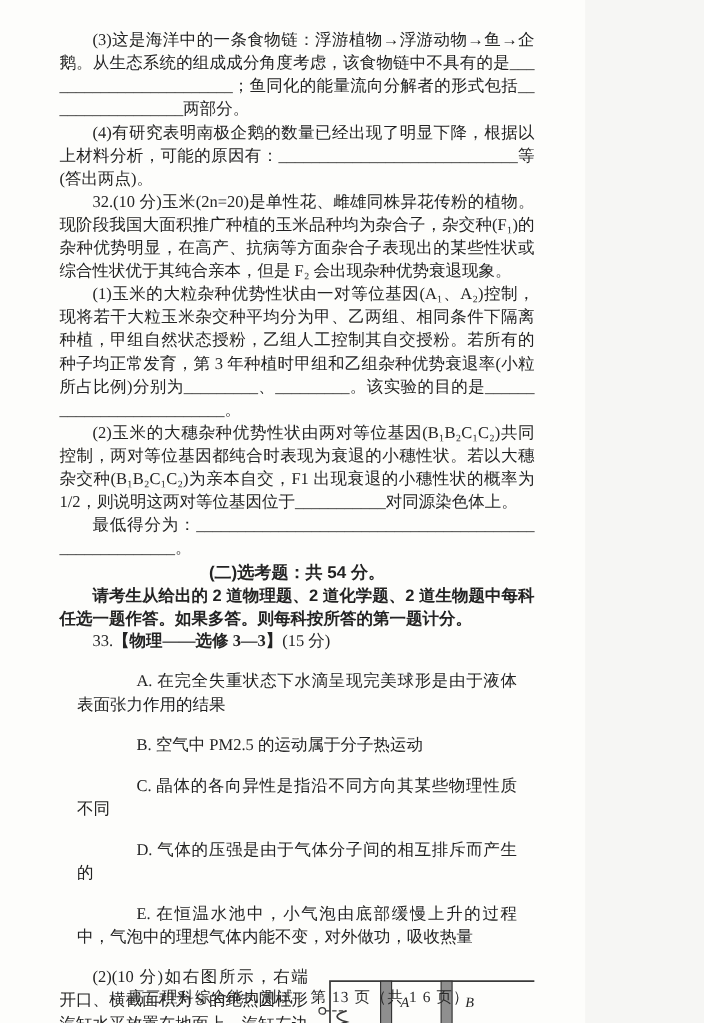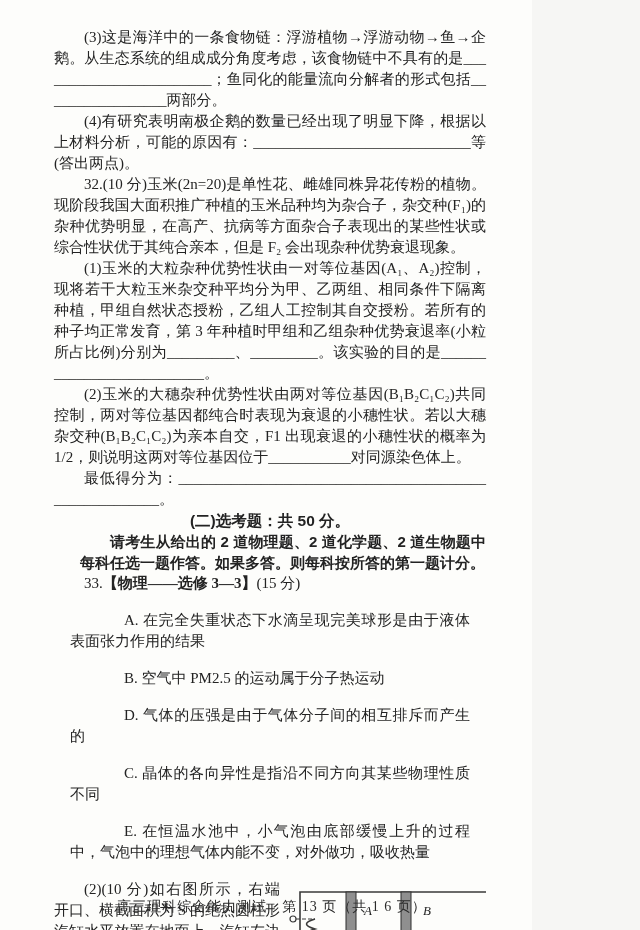--- a/index.html
+++ b/index.html
@@ -28,21 +28,20 @@
   .section-heading {
     margin: 0; text-indent: 0;
     text-align: center;
     font-weight: 700;
     font-family: "Liberation Sans", "DejaVu Sans", sans-serif;
     font-size: 15.5px;
   }
   .bold-note {
     font-weight: 700;
     font-family: "Liberation Sans", "DejaVu Sans", sans-serif;
-    margin-left: 26px;
   }
   .q-title-bold {
     font-weight: 700;
     font-family: Liberation Serif, serif;
   }
   .fig-float {
     float: right;
     width: 198px;
     height: 120px;
     margin: 2px 0 2px 8px;
@@ -63,30 +62,30 @@
 <div class="page">
   <div class="content">
 
     <p class="para">(3)这是海洋中的一条食物链：浮游植物→浮游动物→鱼→企鹅。从生态系统的组成成分角度考虑，该食物链中不具有的是________________________；鱼同化的能量流向分解者的形式包括_________________两部分。</p>
     <p class="para">(4)有研究表明南极企鹅的数量已经出现了明显下降，根据以上材料分析，可能的原因有：_____________________________等(答出两点)。</p>
     <p class="para">32.(10 分)玉米(2n=20)是单性花、雌雄同株异花传粉的植物。现阶段我国大面积推广种植的玉米品种均为杂合子，杂交种(F₁)的杂种优势明显，在高产、抗病等方面杂合子表现出的某些性状或综合性状优于其纯合亲本，但是 F₂ 会出现杂种优势衰退现象。</p>
     <p class="para">(1)玉米的大粒杂种优势性状由一对等位基因(A₁、A₂)控制，现将若干大粒玉米杂交种平均分为甲、乙两组、相同条件下隔离种植，甲组自然状态授粉，乙组人工控制其自交授粉。若所有的种子均正常发育，第 3 年种植时甲组和乙组杂种优势衰退率(小粒所占比例)分别为_________、_________。该实验的目的是__________________________。</p>
     <p class="para">(2)玉米的大穗杂种优势性状由两对等位基因(B₁B₂C₁C₂)共同控制，两对等位基因都纯合时表现为衰退的小穗性状。若以大穗杂交种(B₁B₂C₁C₂)为亲本自交，F1 出现衰退的小穗性状的概率为 1/2，则说明这两对等位基因位于___________对同源染色体上。</p>
     <p class="para">最低得分为：_______________________________________________________。</p>
 
-    <p class="section-heading">(二)选考题：共 50 分。</p>
+    <p class="section-heading">(二)选考题：共 54 分。</p>
     <p class="para bold-note">请考生从给出的 2 道物理题、2 道化学题、2 道生物题中每科任选一题作答。如果多答。则每科按所答的第一题计分。</p>
 
     <p class="para"><span>33.</span><span class="q-title-bold">【物理——选修 3—3】</span><span>(15 分)</span></p>
 
 
     <p class="option">A. 在完全失重状态下水滴呈现完美球形是由于液体表面张力作用的结果</p>
     <p class="option">B. 空气中 PM2.5 的运动属于分子热运动</p>
+    <p class="option">C. 晶体的各向异性是指沿不同方向其某些物理性质不同</p>
     <p class="option">D. 气体的压强是由于气体分子间的相互排斥而产生的</p>
-    <p class="option">C. 晶体的各向异性是指沿不同方向其某些物理性质不同</p>
     <p class="option">E. 在恒温水池中，小气泡由底部缓慢上升的过程中，气泡中的理想气体内能不变，对外做功，吸收热量</p>
 
     <p class="para">
       <span class="fig-float">
         <svg width="198" height="120" viewBox="0 0 198 120" xmlns="http://www.w3.org/2000/svg">
 
           <path d="M198 11 L12 11 L12 101 L198 101" fill="none" stroke="#3a3a3a" stroke-width="1.6"></path>
 
           <circle cx="5" cy="38" r="3" fill="none" stroke="#3a3a3a" stroke-width="1.2"></circle>
           <circle cx="5" cy="78" r="3" fill="none" stroke="#3a3a3a" stroke-width="1.2"></circle>

